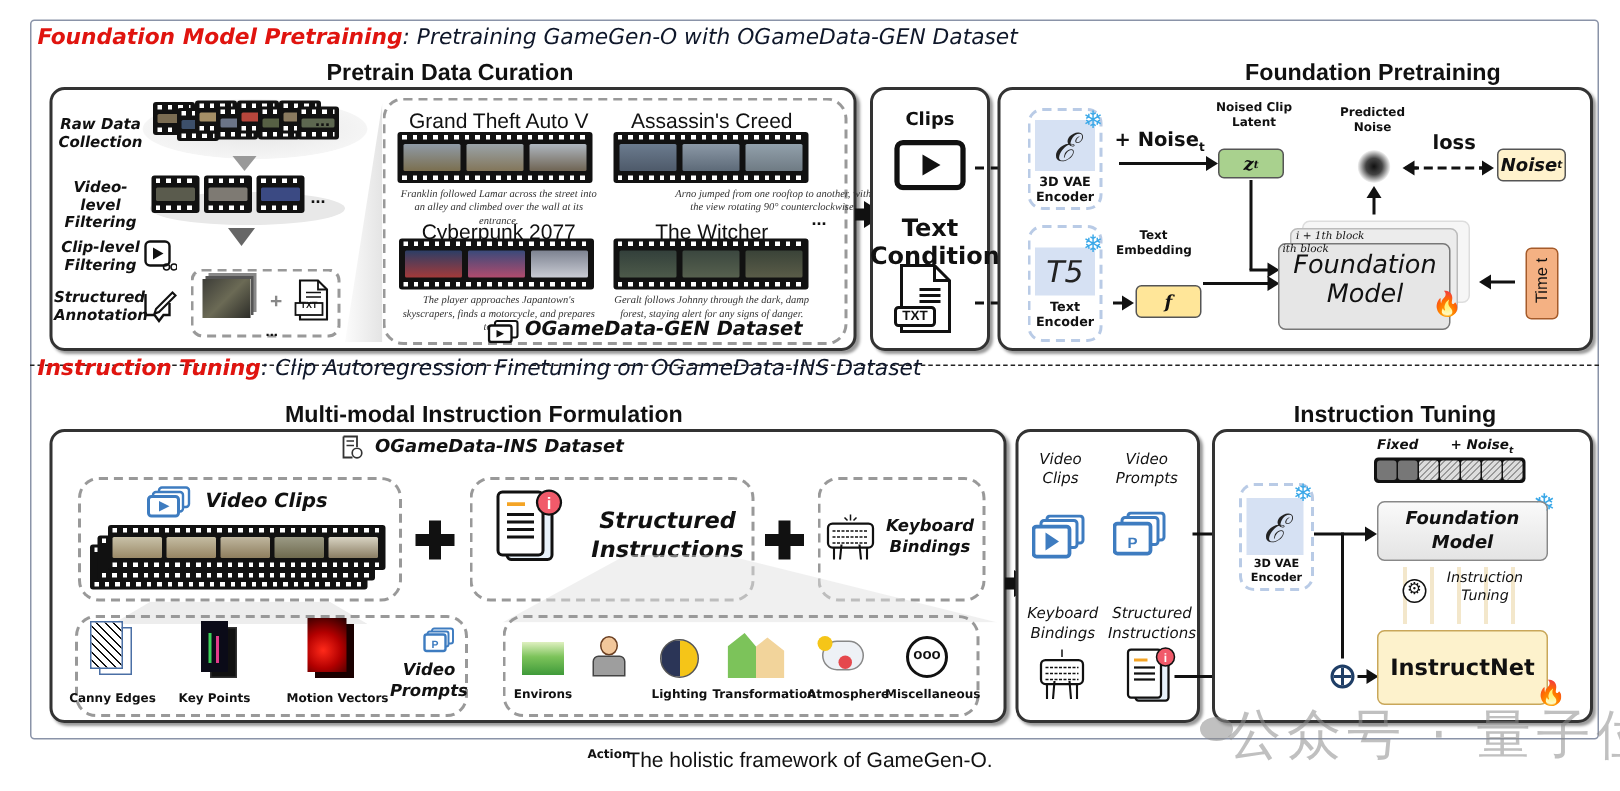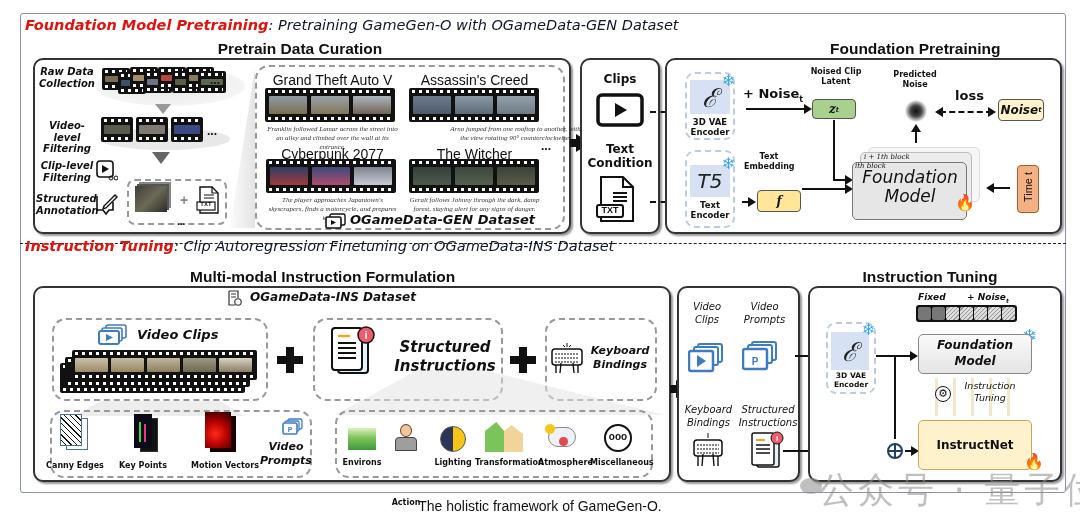--- a/index.html
+++ b/index.html
@@ -61,21 +61,21 @@
 <div class="frame"></div>
 
 <div class="section-title" style="left:25px; top:17px;">
   <span class="red">Foundation Model Pretraining</span><span class="rest">: Pretraining GameGen-O with OGameData-GEN Dataset</span>
 </div>
 
 <div class="sub-h" style="left:200px; top:40px; width:200px;">Pretrain Data Curation</div>
 
 <div class="box" style="left:33px; top:58px; width:538px; height:176px;"></div>
 
-<div class="lbl" style="left:38px; top:66px; width:58px;text-align:center;">Raw Data Collection</div>
+<div class="lbl" style="left:38px; top:78px; width:58px;text-align:center;">Raw Data Collection</div>
 <div class="lbl" style="left:38px; top:120px; width:58px;">Video-level Filtering</div>
 <div class="lbl" style="left:38px; top:160px; width:58px;">Clip-level Filtering</div>
 <div class="lbl" style="left:36px; top:193px; width:58px;">Structured Annotation</div>
 
 <div style="position:absolute; left:95px; top:66px; width:150px; height:40px; border-radius:50%; background:radial-gradient(ellipse at center, #e5e5e5 0%, #f5f5f5 70%, transparent 72%);"></div>
 <div class="film" style="left:102px; top:68px; width:28px; height:22px;">
     <div class="frame-img" style="left:3px; right:3px; background:#7a6c52;"></div>
   </div>
 <div class="film" style="left:118px; top:72px; width:28px; height:22px;">
     <div class="frame-img" style="left:3px; right:3px; background:#3c4f6a;"></div>
@@ -185,21 +185,21 @@
 
 <div class="big-arrow-shaft" style="left:570px; top:139px; width:8px;"></div>
 <div class="big-arrow" style="left:576px; top:134px;"></div>
 
 <div class="box" style="left:580px; top:58px; width:80px; height:176px;"></div>
 <div class="small-b" style="left:580px; top:72px; width:80px; font-size:12px;">Clips</div>
 <svg style="position:absolute; left:596px; top:93px;" width="48" height="34" viewBox="0 0 48 34">
   <rect x="2" y="2" width="44" height="30" rx="4" fill="#fff" stroke="#111" stroke-width="3.5"></rect>
   <path d="M19 10 L31 17 L19 24 Z" fill="#111"></path>
 </svg>
-<div class="small-b" style="left:580px; top:142px; width:80px; font-size:12px; white-space:normal;">Text Condition</div>
+<div class="small-b" style="left:580px; top:142px; width:80px; font-size:16px; white-space:normal;">Text Condition</div>
 <svg style="position:absolute; left:595px; top:175px;" width="42" height="48" viewBox="0 0 42 48">
   <path d="M6 2 L28 2 L38 12 L38 46 L6 46 Z" fill="#fff" stroke="#111" stroke-width="2"></path>
   <path d="M28 2 L28 12 L38 12" fill="none" stroke="#111" stroke-width="2"></path>
   <line x1="18" y1="18" x2="32" y2="18" stroke="#111" stroke-width="2"></line>
   <line x1="18" y1="22" x2="32" y2="22" stroke="#111" stroke-width="2"></line>
   <line x1="18" y1="26" x2="32" y2="26" stroke="#111" stroke-width="2"></line>
   <rect x="2" y="30" width="26" height="12" rx="2" fill="#fff" stroke="#111" stroke-width="2"></rect>
 </svg>
 <div style="position:absolute; left:597px; top:205px; width:26px; text-align:center; font-size:9px; font-weight:bold;">TXT</div>
 
@@ -446,19 +446,19 @@
 
 <div class="line-h" style="left:876px; top:355px; width:18px;"></div>
 <div class="arrow-h" style="left:894px; top:355px; width:22px;"></div>
 <div class="line-v" style="left:894px; top:355px; height:84px;"></div>
 <div style="position:absolute; left:887px; top:443px; width:16px; height:16px; border-radius:50%; border:2px solid #1f3e66; background:#fff;">
   <div style="position:absolute; left:5px; top:0; width:2px; height:12px; background:#1f3e66;"></div>
   <div style="position:absolute; left:0; top:5px; width:12px; height:2px; background:#1f3e66;"></div>
 </div>
 <div class="arrow-h" style="left:905px; top:450px; width:12px;"></div>
 
-<div style="position:absolute; left:918px; top:420px; width:114px; height:50px; border:1.5px solid #c9a75a; border-radius:5px; background:#fdf2cc; text-align:center; font-family:'DejaVu Sans',sans-serif; font-weight:bold; font-size:12px; line-height:48px;">InstructNet</div>
+<div style="position:absolute; left:918px; top:420px; width:114px; height:50px; border:1.5px solid #c9a75a; border-radius:5px; background:#fdf2cc; text-align:center; font-family:'DejaVu Sans',sans-serif; font-weight:bold; font-size:15px; line-height:48px;">InstructNet</div>
 <div style="position:absolute; left:1024px; top:452px; font-size:16px; color:#f0631f;">🔥</div>
 
 <div style="position:absolute; left:800px; top:478px; width:22px; height:16px; border-radius:50%; background:rgba(140,140,140,0.55);"></div>
 <div class="watermark">公众号 · 量子位</div>
 
 <div class="bottom-caption">The holistic framework of GameGen-O.</div>
 
 </body></html>

